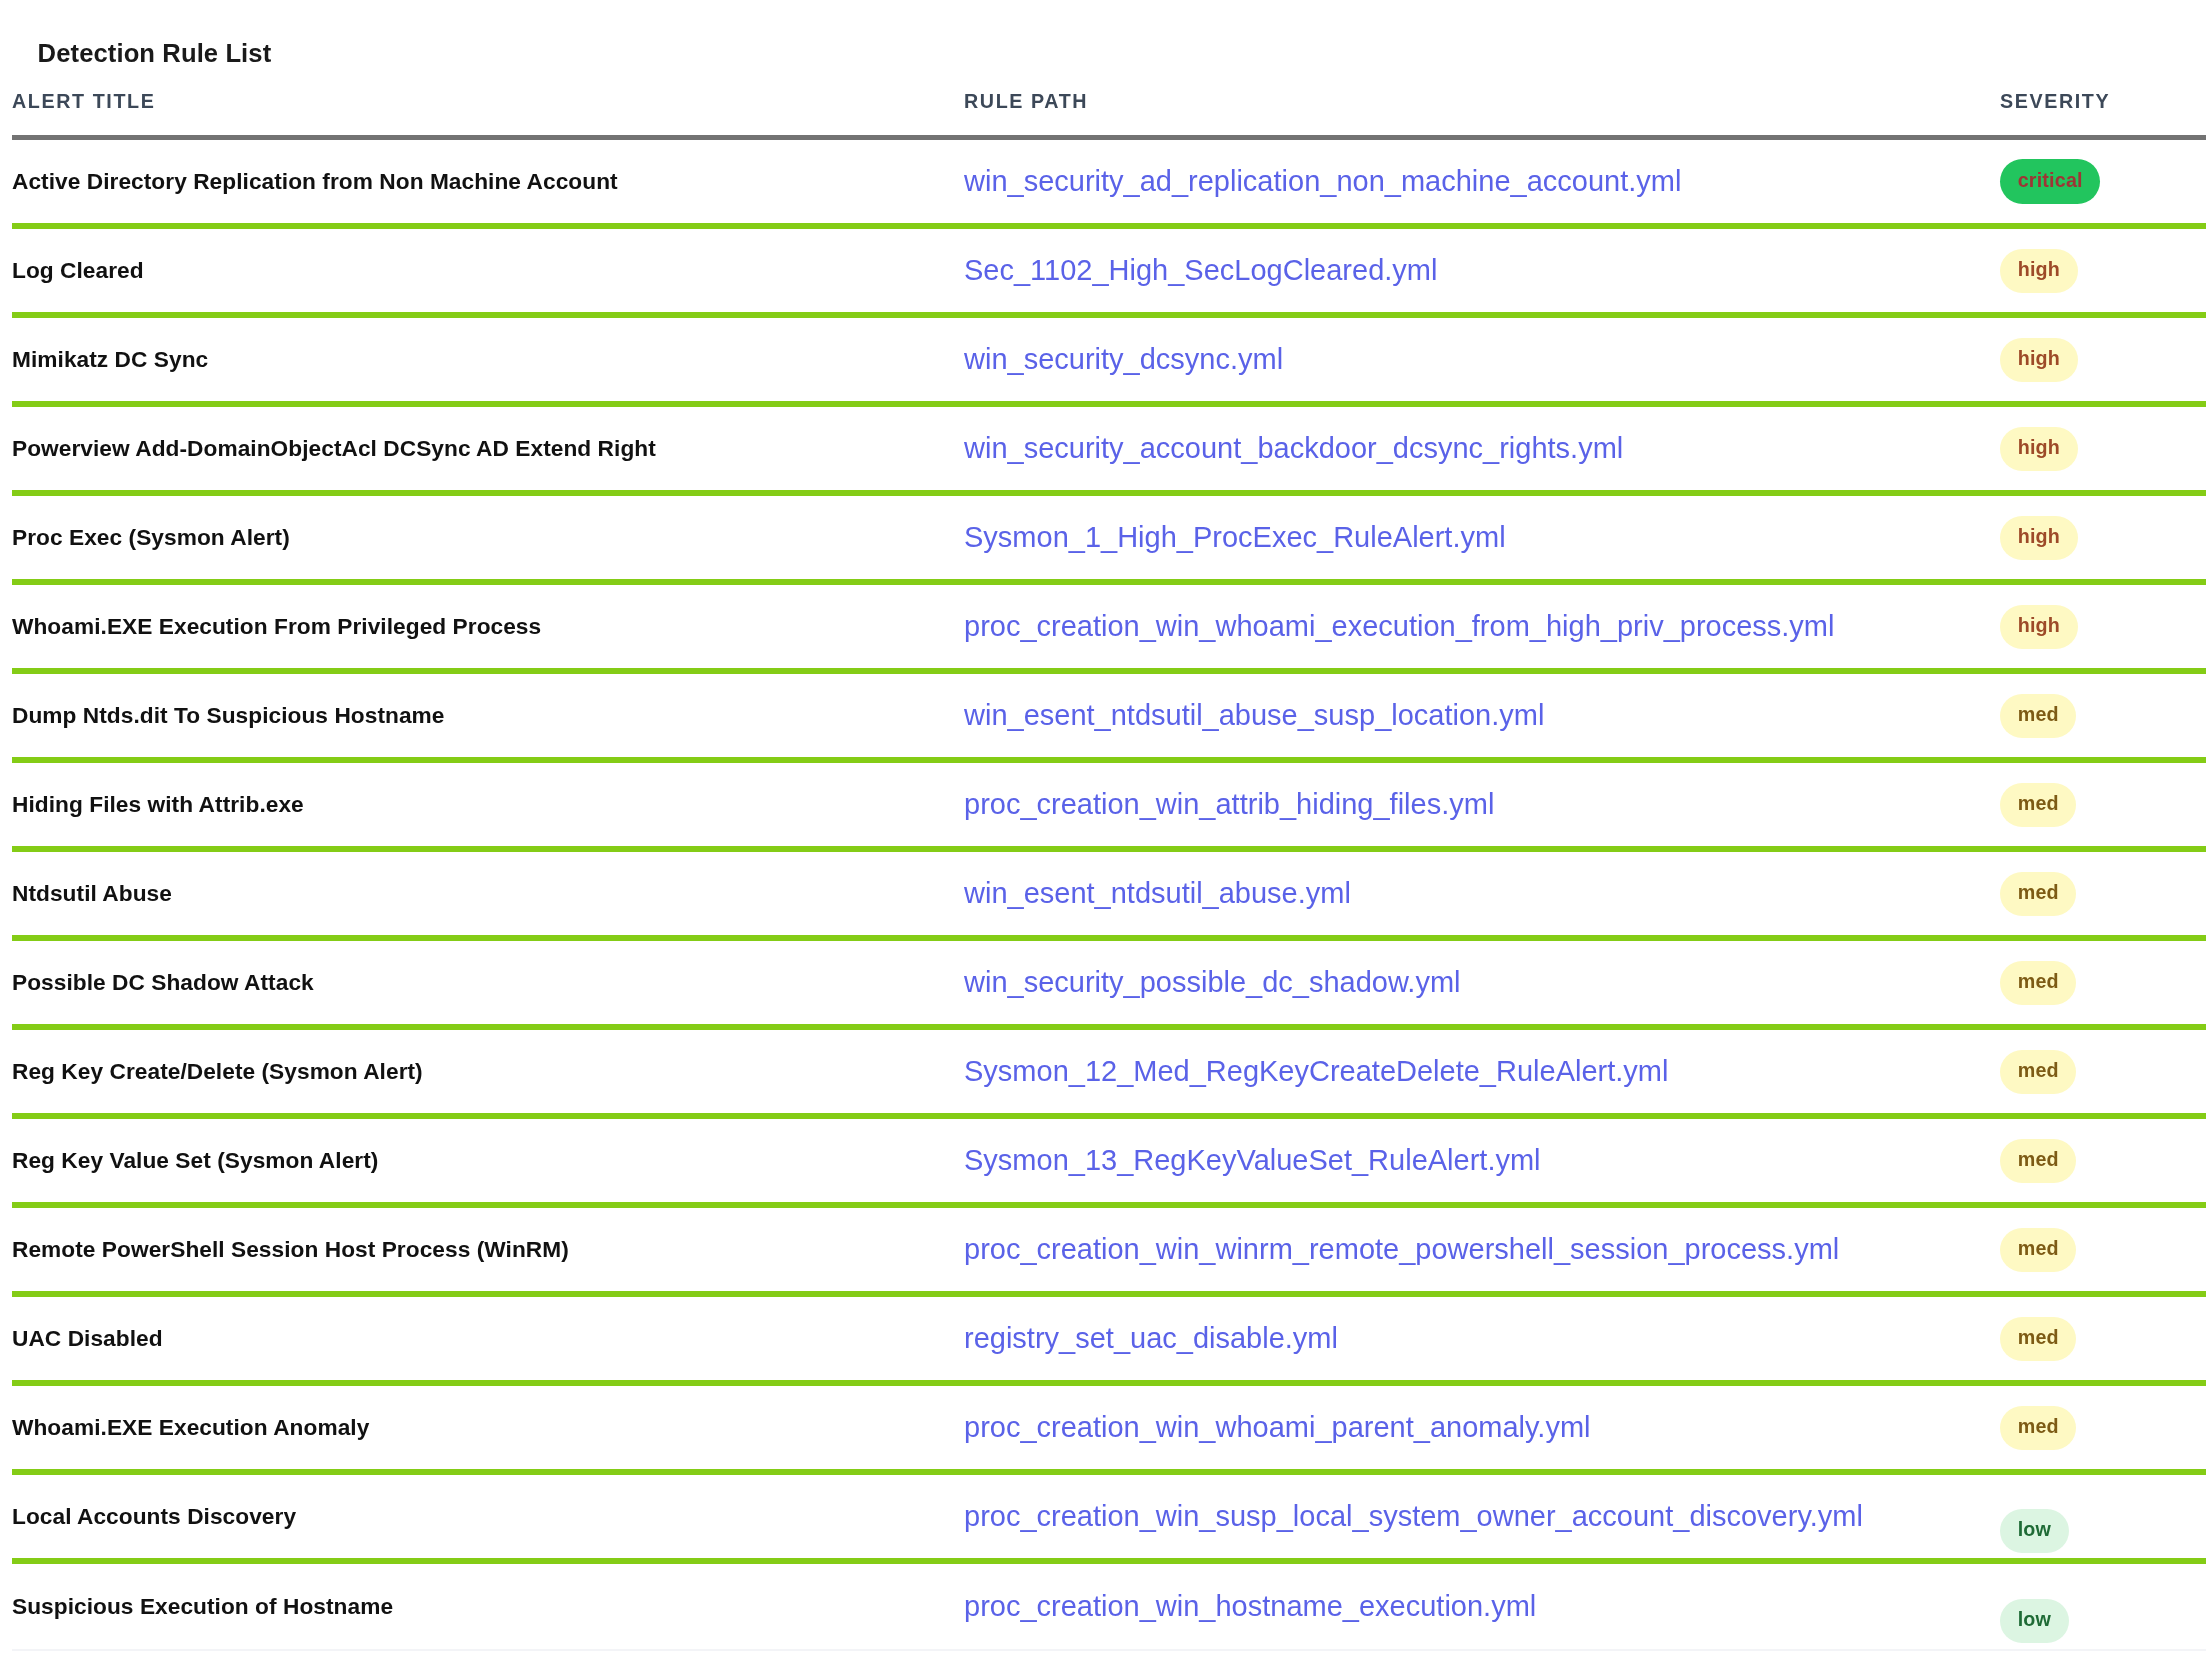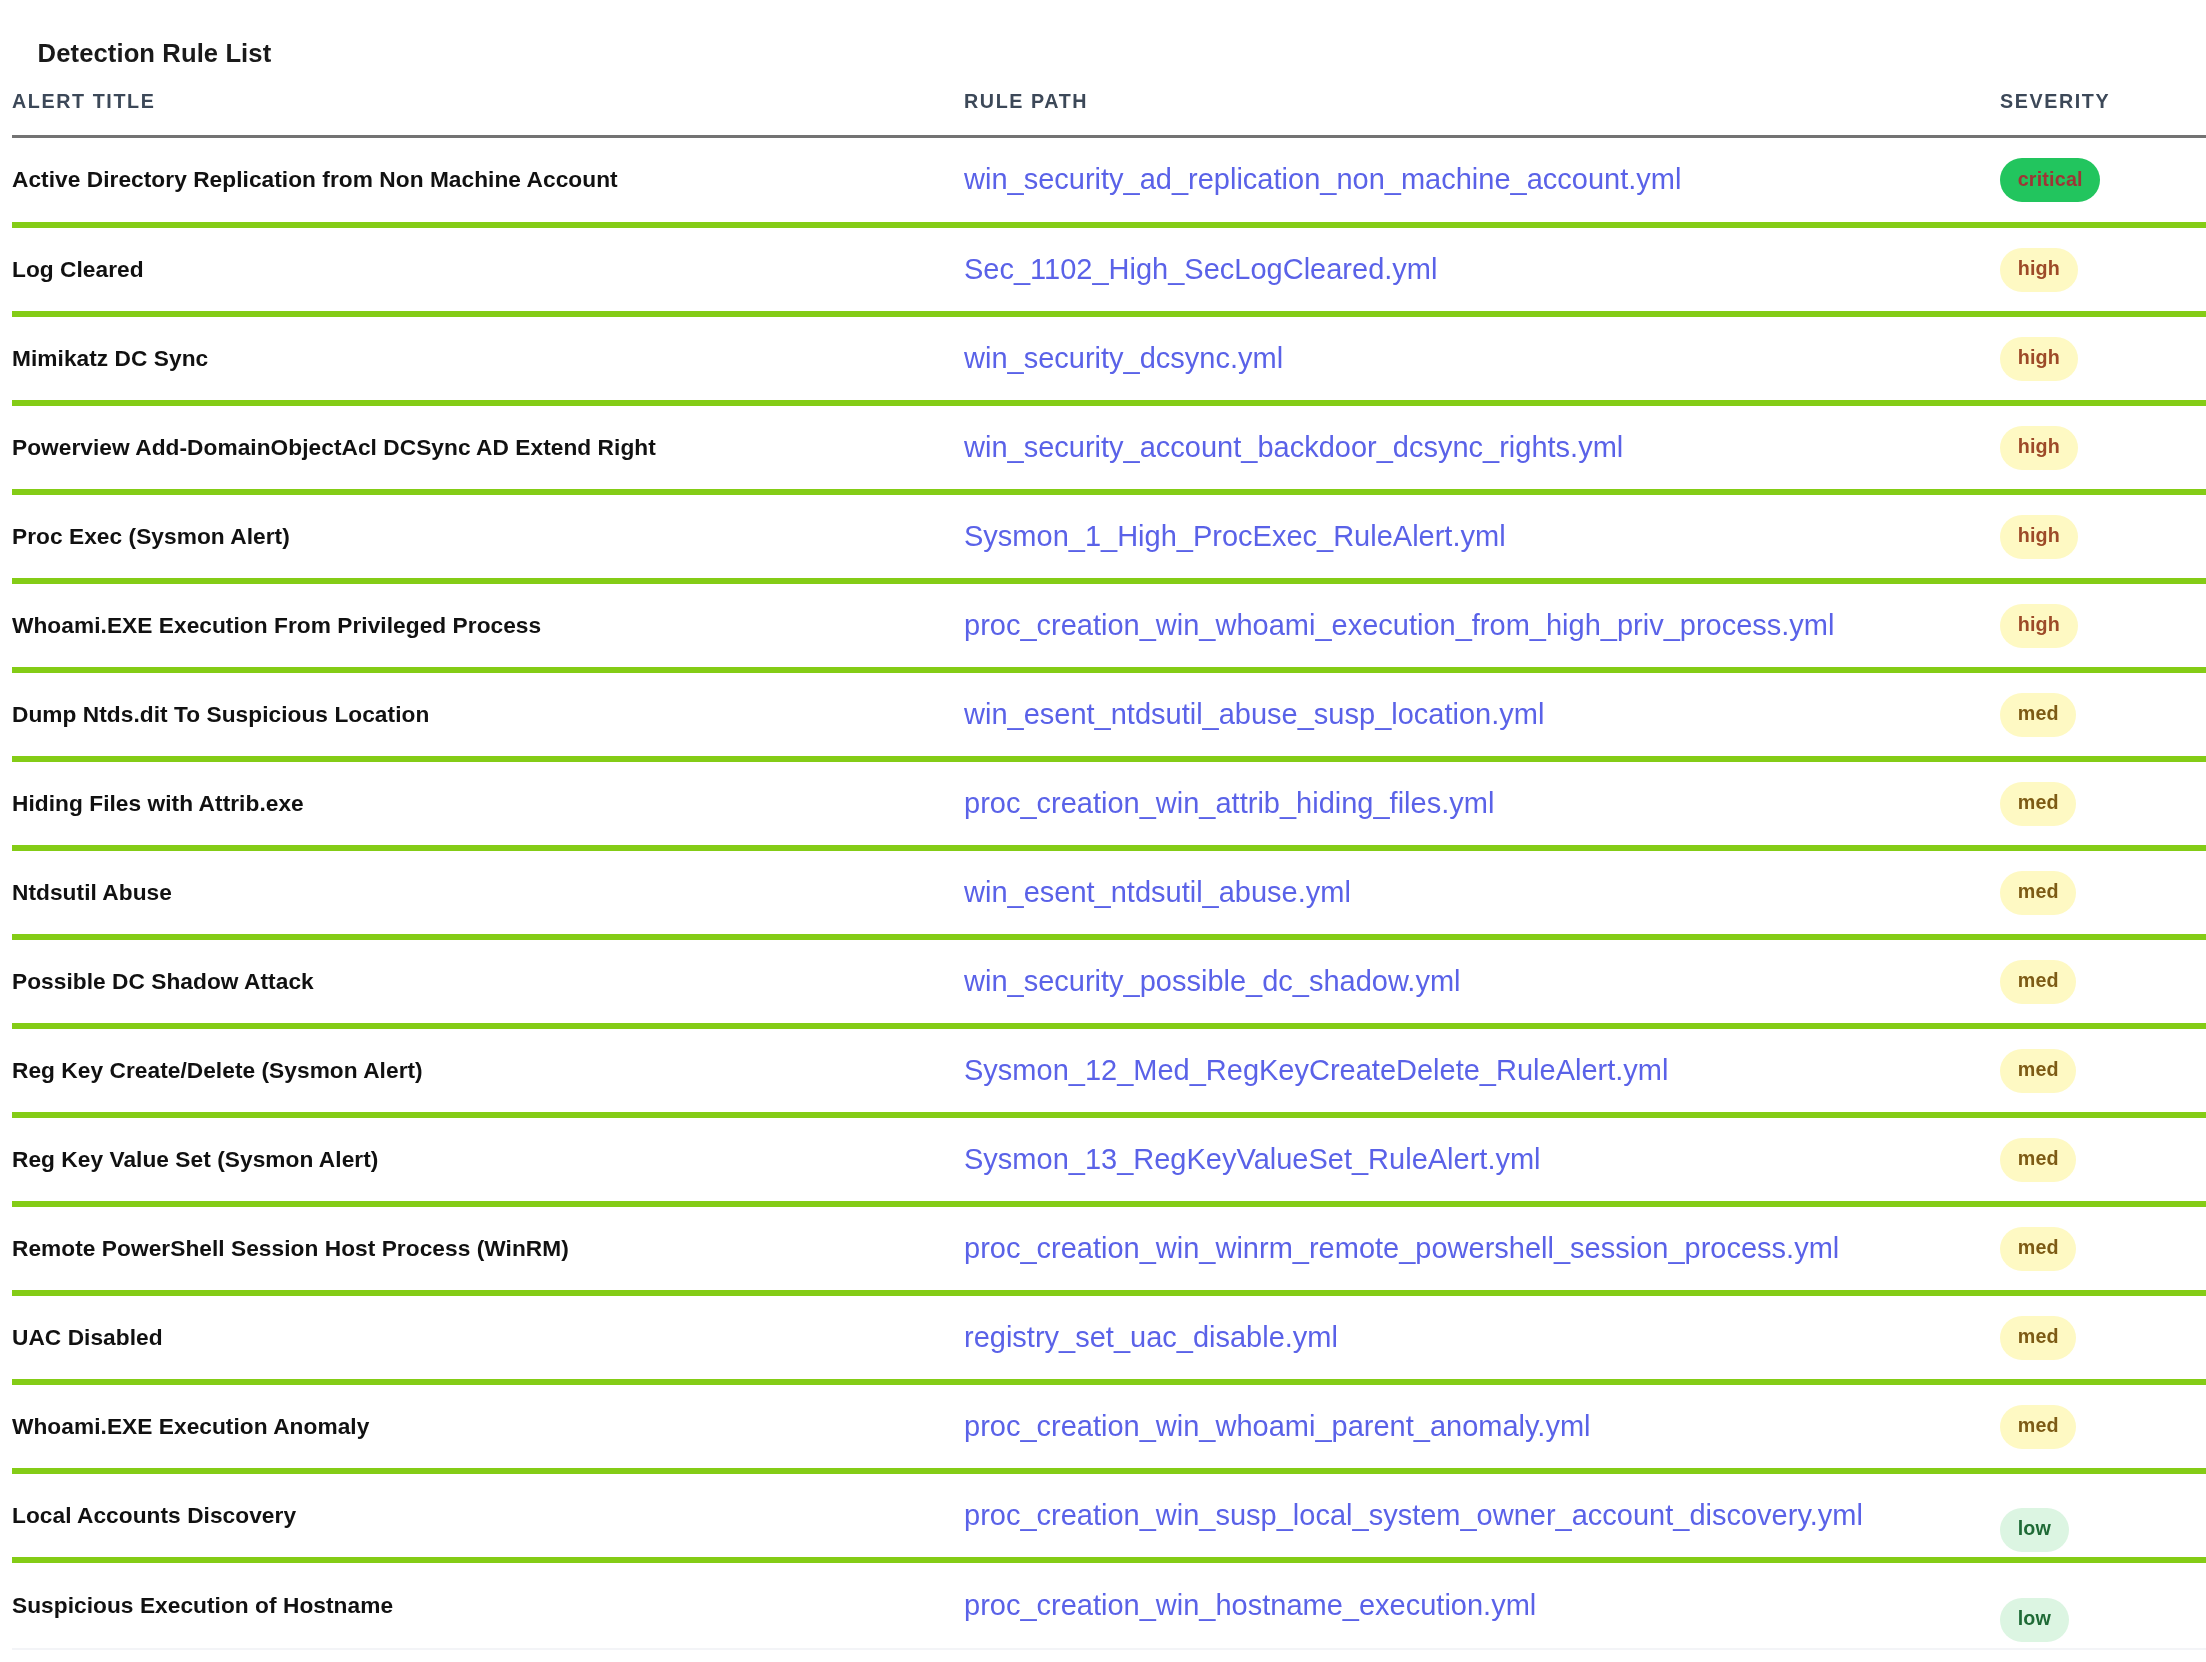--- a/index.html
+++ b/index.html
@@ -45,21 +45,21 @@
 
   table.rule-table thead th {
     text-align: left;
     font-size: 19.7px;
     font-weight: 700;
     letter-spacing: 1.6px;
     color: #3c4858;
     text-transform: uppercase;
     padding: 0 0 21.7px 0;
     vertical-align: bottom;
-    border-bottom: 3px solid #737373;
+    border-bottom: 5px solid #737373;
   }
 
   col.col-title   { width: 952px; }
   col.col-path    { width: 1036px; }
   col.col-sev     { width: 219px; }
 
   th.th-title { padding-left: 25.6px; }
   th.th-sev   { padding-left: 0; }
 
   table.rule-table tbody tr {
@@ -171,21 +171,21 @@
             <td class="cell-title">Proc Exec (Sysmon Alert)</td>
             <td class="cell-path"><a href="#">Sysmon_1_High_ProcExec_RuleAlert.yml</a></td>
             <td class="cell-sev"><span class="badge high">high</span></td>
           </tr>
           <tr class="rule-row">
             <td class="cell-title">Whoami.EXE Execution From Privileged Process</td>
             <td class="cell-path"><a href="#">proc_creation_win_whoami_execution_from_high_priv_process.yml</a></td>
             <td class="cell-sev"><span class="badge high">high</span></td>
           </tr>
           <tr class="rule-row">
-            <td class="cell-title">Dump Ntds.dit To Suspicious Location</td>
+            <td class="cell-title">Dump Ntds.dit To Suspicious Hostname</td>
             <td class="cell-path"><a href="#">win_esent_ntdsutil_abuse_susp_location.yml</a></td>
             <td class="cell-sev"><span class="badge med">med</span></td>
           </tr>
           <tr class="rule-row">
             <td class="cell-title">Hiding Files with Attrib.exe</td>
             <td class="cell-path"><a href="#">proc_creation_win_attrib_hiding_files.yml</a></td>
             <td class="cell-sev"><span class="badge med">med</span></td>
           </tr>
           <tr class="rule-row">
             <td class="cell-title">Ntdsutil Abuse</td>

